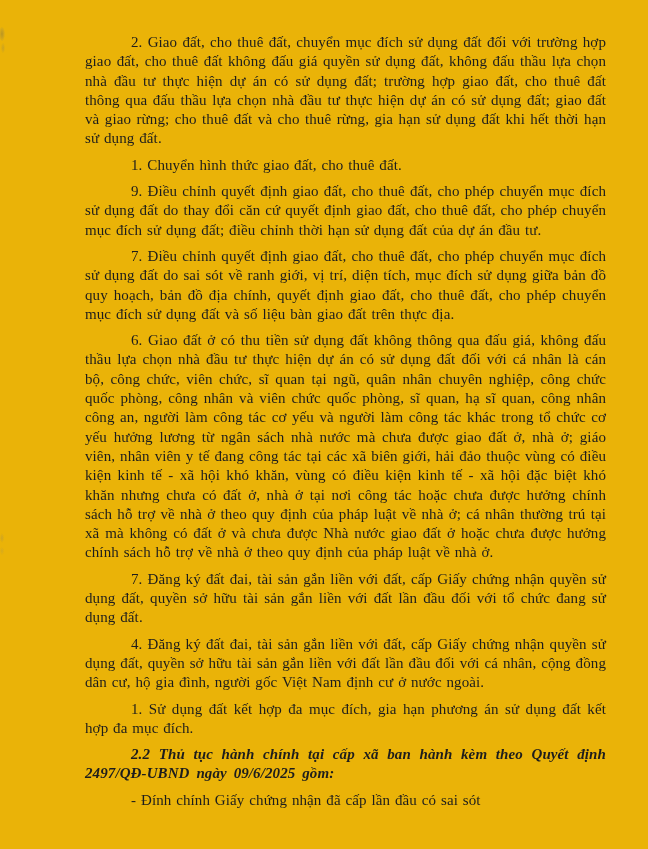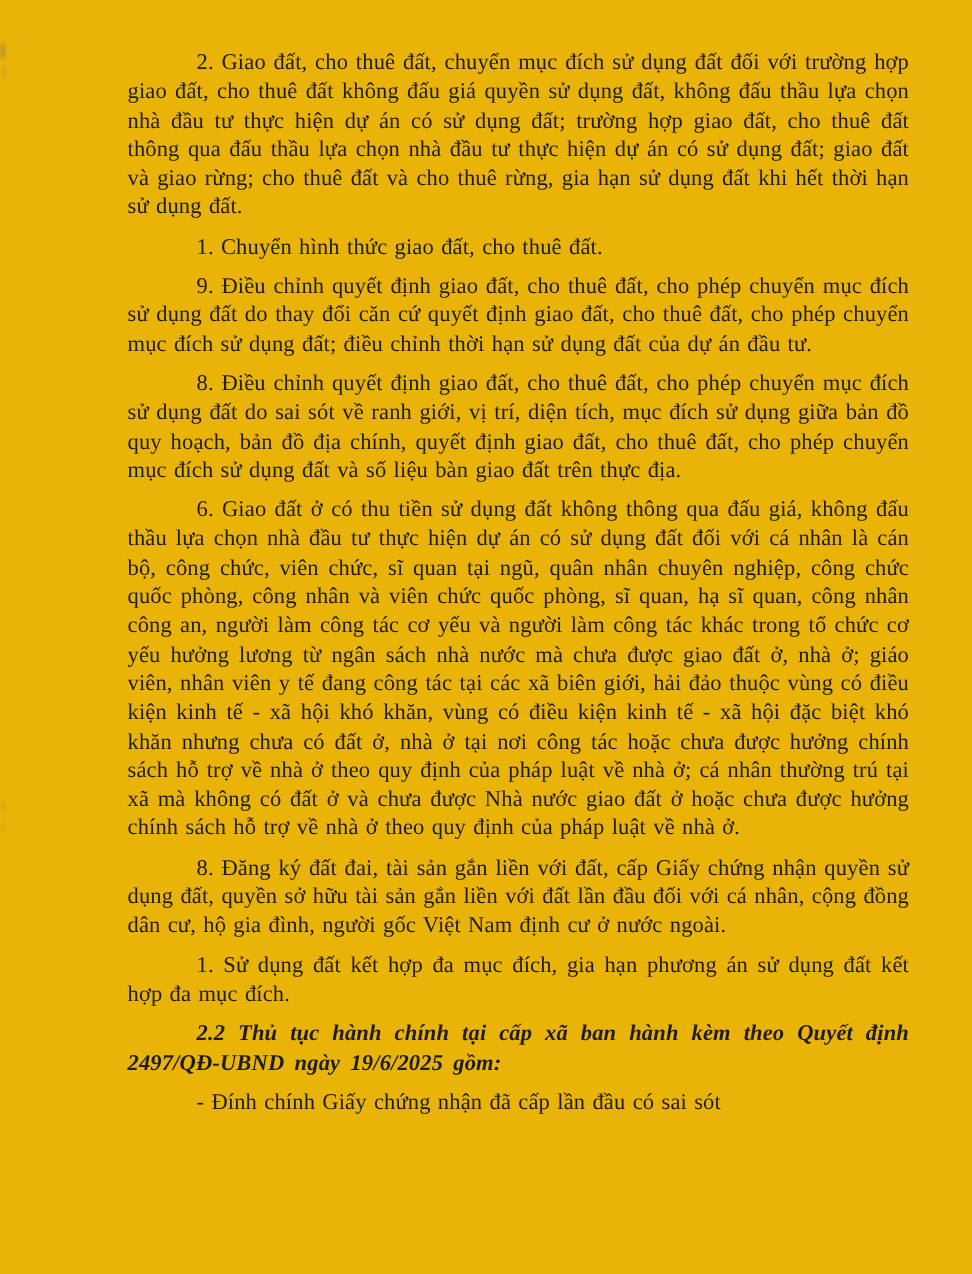--- a/index.html
+++ b/index.html
@@ -67,22 +67,23 @@
 
 <div class="page">
 
   <span class="artifact artifact-top"></span>
   <span class="artifact artifact-mid"></span>
 
   <div class="content">
     <p>2. Giao đất, cho thuê đất, chuyển mục đích sử dụng đất đối với trường hợp giao đất, cho thuê đất không đấu giá quyền sử dụng đất, không đấu thầu lựa chọn nhà đầu tư thực hiện dự án có sử dụng đất; trường hợp giao đất, cho thuê đất thông qua đấu thầu lựa chọn nhà đầu tư thực hiện dự án có sử dụng đất; giao đất và giao rừng; cho thuê đất và cho thuê rừng, gia hạn sử dụng đất khi hết thời hạn sử dụng đất.</p>
     <p>1. Chuyển hình thức giao đất, cho thuê đất.</p>
     <p>9. Điều chỉnh quyết định giao đất, cho thuê đất, cho phép chuyển mục đích sử dụng đất do thay đổi căn cứ quyết định giao đất, cho thuê đất, cho phép chuyển mục đích sử dụng đất; điều chỉnh thời hạn sử dụng đất của dự án đầu tư.</p>
-    <p>8. Điều chỉnh quyết định giao đất, cho thuê đất, cho phép chuyển mục đích sử dụng đất do sai sót về ranh giới, vị trí, diện tích, mục đích sử dụng giữa bản đồ quy hoạch, bản đồ địa chính, quyết định giao đất, cho thuê đất, cho phép chuyển mục đích sử dụng đất và số liệu bàn giao đất trên thực địa.</p>
+    <p>7. Điều chỉnh quyết định giao đất, cho thuê đất, cho phép chuyển mục đích sử dụng đất do sai sót về ranh giới, vị trí, diện tích, mục đích sử dụng giữa bản đồ quy hoạch, bản đồ địa chính, quyết định giao đất, cho thuê đất, cho phép chuyển mục đích sử dụng đất và số liệu bàn giao đất trên thực địa.</p>
     <p>6. Giao đất ở có thu tiền sử dụng đất không thông qua đấu giá, không đấu thầu lựa chọn nhà đầu tư thực hiện dự án có sử dụng đất đối với cá nhân là cán bộ, công chức, viên chức, sĩ quan tại ngũ, quân nhân chuyên nghiệp, công chức quốc phòng, công nhân và viên chức quốc phòng, sĩ quan, hạ sĩ quan, công nhân công an, người làm công tác cơ yếu và người làm công tác khác trong tổ chức cơ yếu hưởng lương từ ngân sách nhà nước mà chưa được giao đất ở, nhà ở; giáo viên, nhân viên y tế đang công tác tại các xã biên giới, hải đảo thuộc vùng có điều kiện kinh tế - xã hội khó khăn, vùng có điều kiện kinh tế - xã hội đặc biệt khó khăn nhưng chưa có đất ở, nhà ở tại nơi công tác hoặc chưa được hưởng chính sách hỗ trợ về nhà ở theo quy định của pháp luật về nhà ở; cá nhân thường trú tại xã mà không có đất ở và chưa được Nhà nước giao đất ở hoặc chưa được hưởng chính sách hỗ trợ về nhà ở theo quy định của pháp luật về nhà ở.</p>
-    <p>8. Đăng ký đất đai, tài sản gắn liền với đất, cấp Giấy chứng nhận quyền sử dụng đất, quyền sở hữu tài sản gắn liền với đất lần đầu đối với cá nhân, cộng đồng dân cư, hộ gia đình, người gốc Việt Nam định cư ở nước ngoài.</p>
+    <p>7. Đăng ký đất đai, tài sản gắn liền với đất, cấp Giấy chứng nhận quyền sử dụng đất, quyền sở hữu tài sản gắn liền với đất lần đầu đối với tổ chức đang sử dụng đất.</p>
+    <p>4. Đăng ký đất đai, tài sản gắn liền với đất, cấp Giấy chứng nhận quyền sử dụng đất, quyền sở hữu tài sản gắn liền với đất lần đầu đối với cá nhân, cộng đồng dân cư, hộ gia đình, người gốc Việt Nam định cư ở nước ngoài.</p>
     <p>1. Sử dụng đất kết hợp đa mục đích, gia hạn phương án sử dụng đất kết hợp đa mục đích.</p>
-    <p class="heading">2.2 Thủ tục hành chính tại cấp xã ban hành kèm theo Quyết định 2497/QĐ-UBND ngày 19/6/2025 gồm:</p>
+    <p class="heading">2.2 Thủ tục hành chính tại cấp xã ban hành kèm theo Quyết định 2497/QĐ-UBND ngày 09/6/2025 gồm:</p>
     <p>- Đính chính Giấy chứng nhận đã cấp lần đầu có sai sót</p>
 
   </div>
 
 </div>
 
 </body></html>

